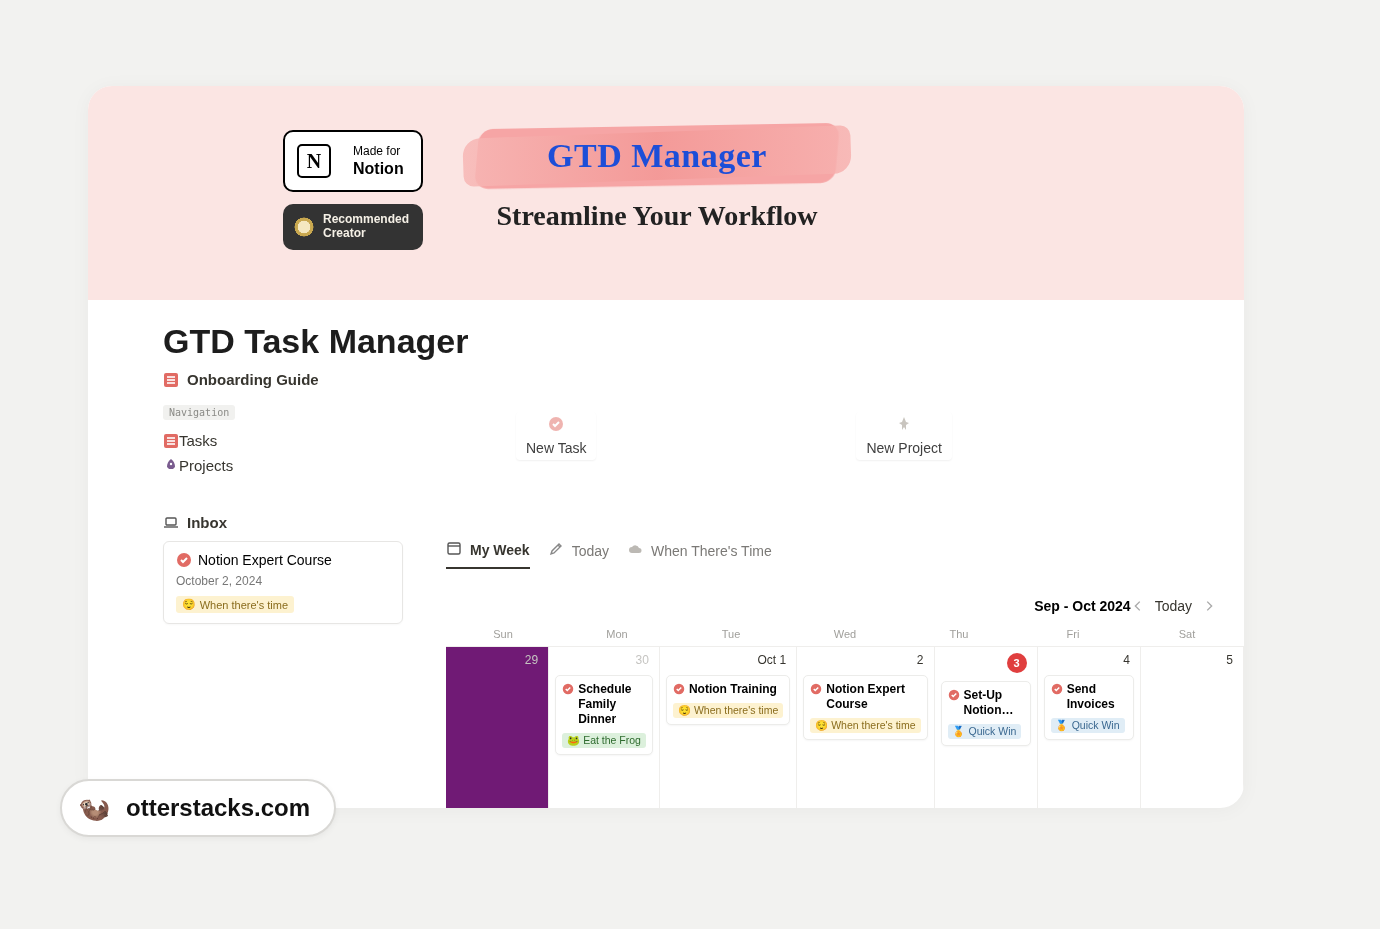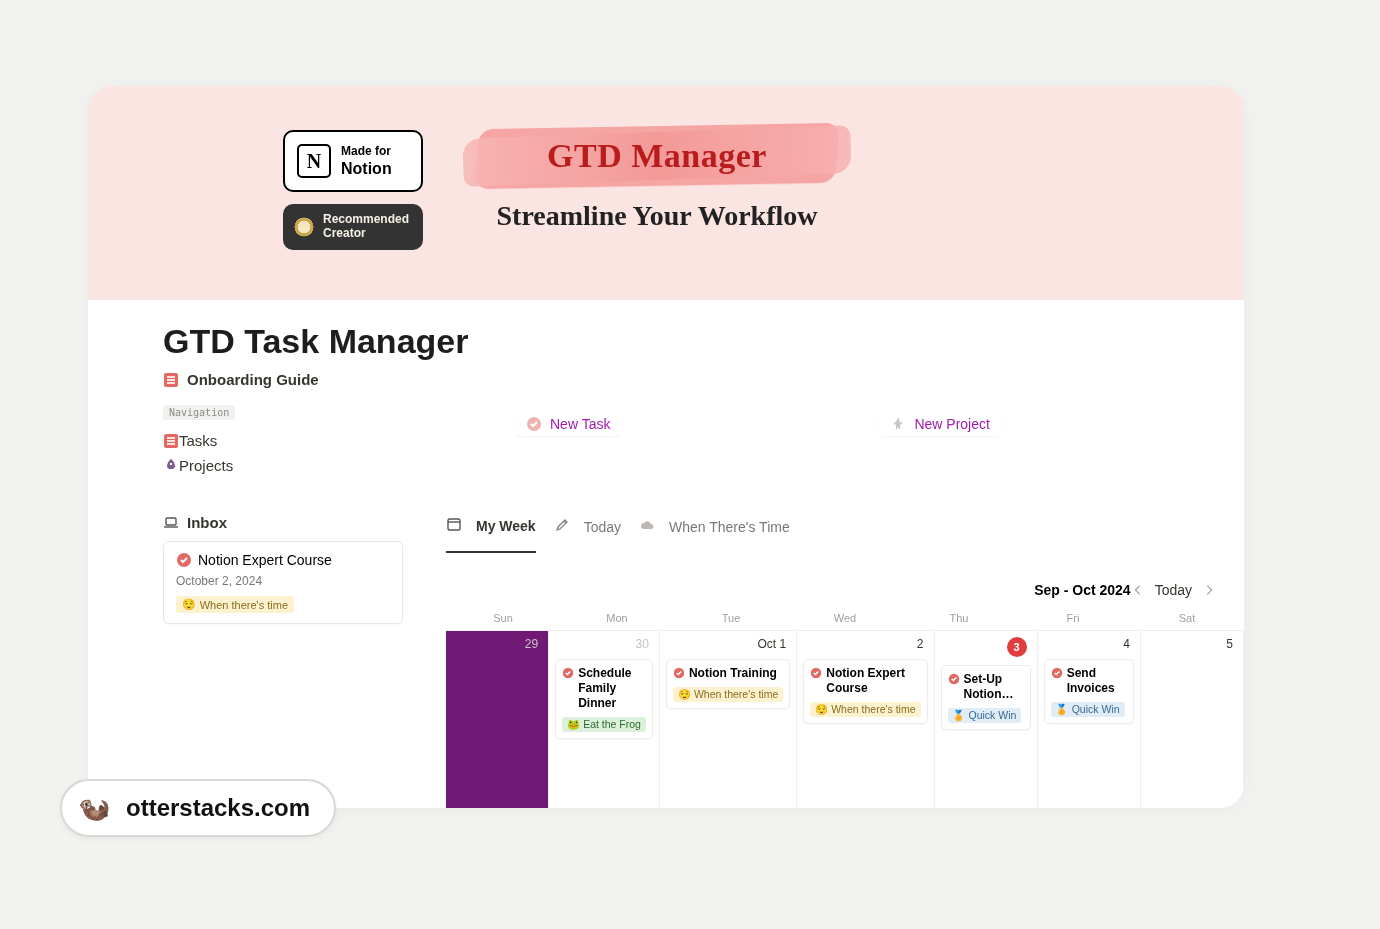--- a/index.html
+++ b/index.html
@@ -37,21 +37,21 @@
   .made-for-notion {
     width: 140px; height: 62px;
     background:#fff; border:2px solid #000; border-radius:10px;
     display:flex; align-items:center; gap:10px; padding:0 12px;
   }
   .notion-box {
     width:34px; height:34px; border:2px solid #000; border-radius:5px;
     display:flex; align-items:center; justify-content:center;
     font-weight:900; font-size:20px; font-family: Georgia, serif;
   }
-  .made-for-notion .txt { font-size:12px; font-weight:700; line-height:1.2; }
+  .made-for-notion .txt { font-size:12px; font-weight:400; line-height:1.2;margin-left:12px; }
   .made-for-notion .txt strong { font-size:16px; display:block; }
   .recommended {
     width:140px; height:46px; background:#333; border-radius:10px;
     display:flex; align-items:center; gap:8px; padding:0 10px;
     color:#f5f0e6; font-size:12px; font-weight:600; line-height:1.15;
   }
   .ribbon-icon {
     width:22px; height:22px; border-radius:50%;
     background: radial-gradient(circle,#f5e8c0 40%, #c9a84f 42%, #c9a84f 60%, transparent 62%);
     position:relative;
@@ -71,21 +71,21 @@
     content:""; position:absolute; left:-14px; top:6px; width:388px; height:48px;
     background:linear-gradient(90deg, #f7b7b5, #f39896, #f7b2b0);
     border-radius:18px 10px 18px 10px;
     opacity:.85;
     transform: rotate(-2deg);
   }
   .brush .label{
     position:relative; z-index:2;
     font-family: Georgia, "Times New Roman", serif;
     font-weight:800; font-size:34px; letter-spacing:.5px;
-    color:#b91c1c; line-height:60px; text-align:center;
+    color:#1d4ed8; line-height:60px; text-align:center;
   }
   .subtitle {
     font-family: Georgia, "Times New Roman", serif;
     font-weight:700; font-size:28px; color:#222; text-align:center;
   }
   
   .page-body { padding: 22px 70px 0 75px; position:relative; height: calc(100% - 214px);}
   .page-title { font-size:34px; font-weight:800; color:#1d1d1d; margin-bottom:10px;}
   .line-link { display:flex; align-items:center; gap:8px; font-size:15px; color:#37352f; font-weight:600; margin-bottom:14px; cursor:pointer;}
   .nav-label {
@@ -105,27 +105,28 @@
   .inbox-card .date{ font-size:12px; color:#777; margin-top:6px;}
   .chip { display:inline-flex; align-items:center; gap:4px; font-size:11px; padding:2px 6px; border-radius:3px; margin-top:8px;}
   .chip-yellow{ background:#fdf2d0; color:#8a6d1e;}
   .chip-green{ background:#dcf0dc; color:#2e6b2e;}
   .chip-blue{ background:#e0edf6; color:#3a6890;}
 
   
   .right { position:absolute; left:358px; top:112px; right:0; }
   .new-row { display:flex; gap:260px; padding-left:70px; }
   .new-btn {
-    display:flex; align-items:center; gap:8px; font-size:14px; color:#a21caf;
+    display:flex; align-items:center; gap:8px; font-size:14px; color:#404040;
     background:#fff; padding:4px 10px; border-radius:4px;
     box-shadow: 0 1px 2px rgba(0,0,0,.06);
     cursor:pointer;
+    flex-direction:column;
   }
   .tabs { display:flex; gap:18px; margin-top:80px; padding-left:0; font-size:14px; color:#7b7976; border-bottom:1px solid transparent;}
-  .tab { display:flex; align-items:center; gap:14px; padding-bottom:16px; cursor:pointer;}
+  .tab { display:flex; align-items:center; gap:8px; padding-bottom:8px; cursor:pointer;}
   .tab.active { color:#37352f; font-weight:600; border-bottom:2px solid #37352f;}
   .cal-head { display:flex; justify-content:flex-end; align-items:center; margin-top:28px; padding-right:28px;}
   .cal-range { font-size:14px; font-weight:600;}
   .cal-nav { display:flex; align-items:center; gap:10px; color:#6f6f6d; font-size:14px;}
   .chev { width:14px; height:14px; cursor:pointer; color:#aaa;}
   .today-btn { cursor:pointer; font-weight:500; color:#37352f;}
   .dow-row { display:grid; grid-template-columns: repeat(7,1fr); margin-top:8px; }
   .dow { font-size:11px; color:#a09f9b; text-align:center; padding:6px 0;}
   .date-row { display:grid; grid-template-columns: repeat(7,1fr); border-top:1px solid #efeeec;}
   .cell { border-right:1px solid #efeeec; min-height:210px; padding:6px 4px; position:relative;}

